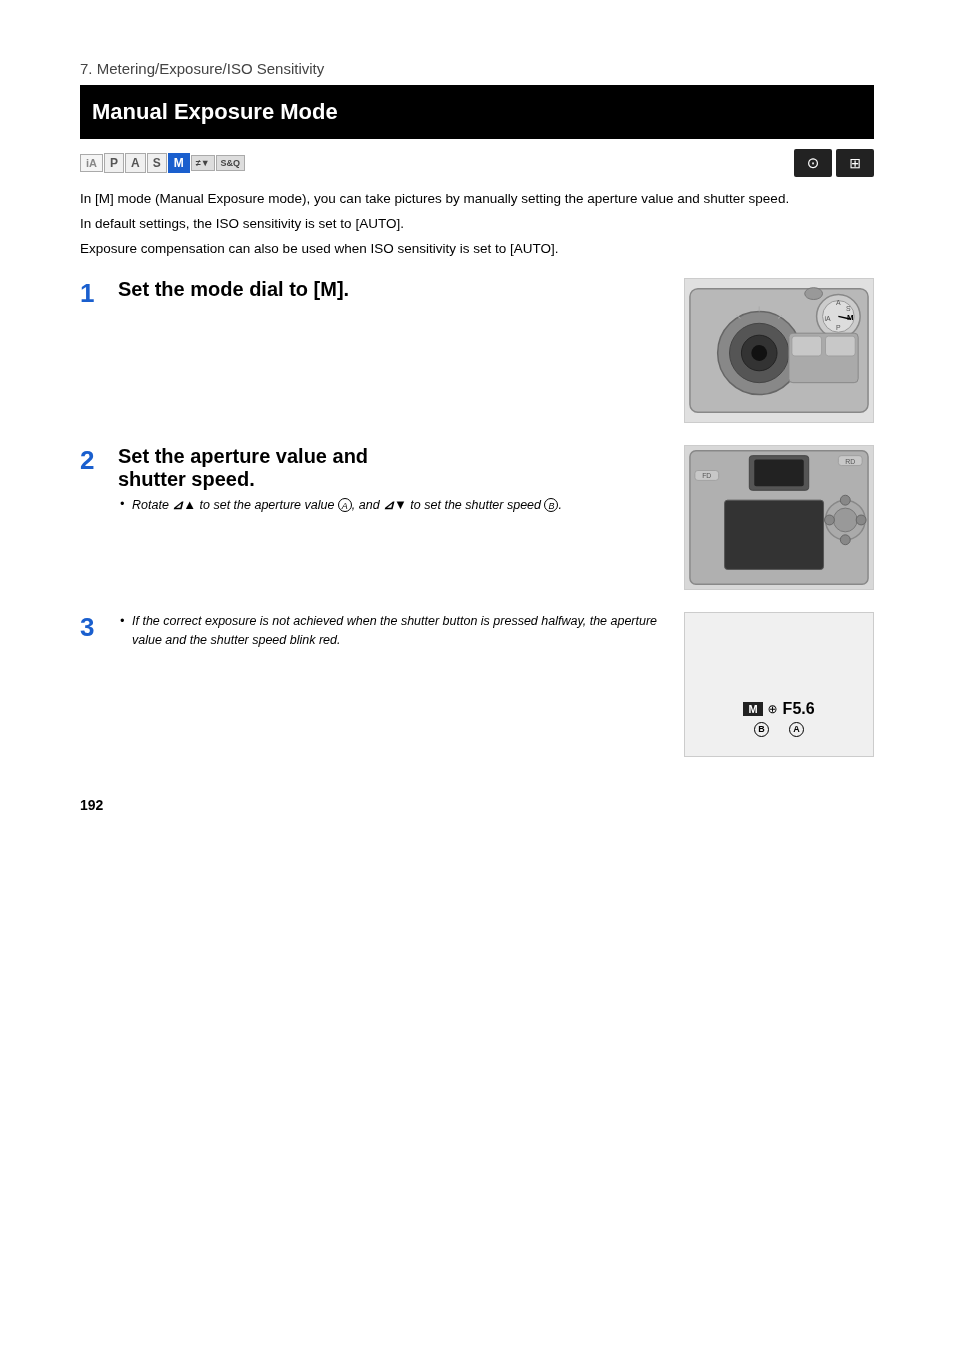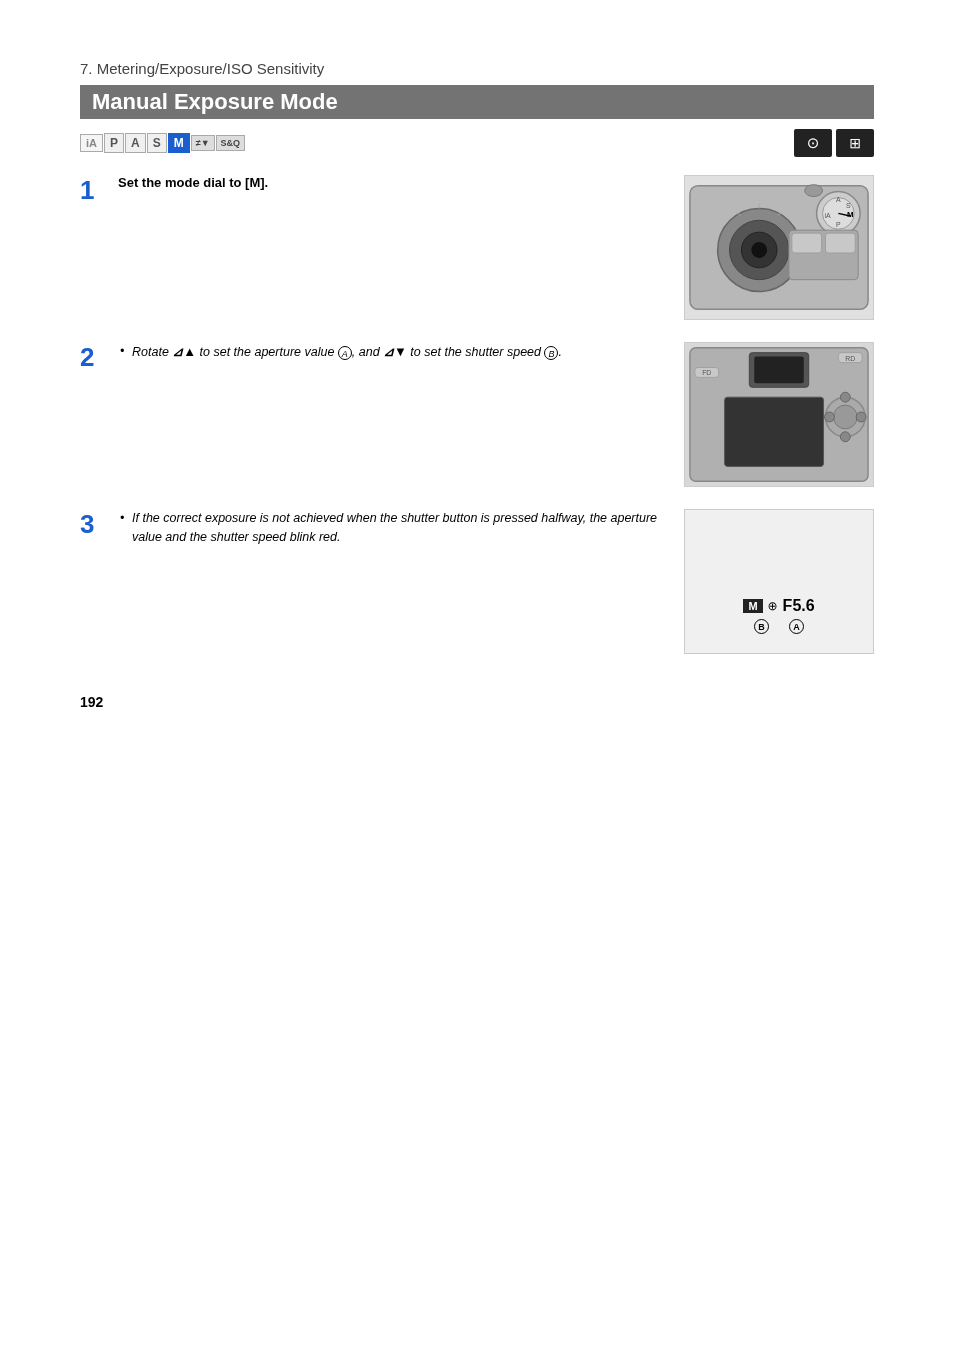--- a/index.html
+++ b/index.html
@@ -13,25 +13,25 @@
       padding: 60px 80px 60px 80px;
     }
 
     .breadcrumb {
       font-size: 15px;
       color: #444;
       margin-bottom: 8px;
     }
 
     .section-title-bar {
-      background: #737373;
+      background: #000000;
       color: #fff;
       font-size: 22px;
       font-weight: bold;
-      padding: 4px 12px;
+      padding: 14px 12px;
       margin-bottom: 10px;
     }
 
     .mode-icons-row {
       display: flex;
       align-items: center;
       justify-content: space-between;
       margin-bottom: 12px;
     }
 
@@ -109,21 +109,21 @@
       min-width: 26px;
       line-height: 1;
       margin-top: 2px;
     }
 
     .step-content {
       flex: 1;
     }
 
     .step-title {
-      font-size: 13px;
+      font-size: 20px;
       font-weight: bold;
       color: #000;
       margin-bottom: 4px;
     }
 
     .step-desc {
       font-size: 13px;
       line-height: 1.5;
       color: #000;
     }
@@ -182,20 +182,23 @@
     <div class="cam-icon-box">
       <span style="font-size:15px;">⊙</span>
     </div>
     <div class="cam-icon-box">
       <span style="font-size:14px;">⊞</span>
     </div>
   </div>
 </div>
 
 <div class="intro-text">
+  <p>In [M] mode (Manual Exposure mode), you can take pictures by manually setting the aperture value and shutter speed.</p>
+  <p>In default settings, the ISO sensitivity is set to [AUTO].</p>
+  <p>Exposure compensation can also be used when ISO sensitivity is set to [AUTO].</p>
 </div>
 
 <div class="steps-section">
 
   <div class="step-row">
     <div style="flex:1; display:flex; align-items:flex-start; gap:12px;">
       <span class="step-number">1</span>
       <div class="step-content">
         <div class="step-title">Set the mode dial to [M].</div>
       </div>
@@ -232,20 +235,21 @@
         <line x1="94" y1="40" x2="98" y2="37" stroke="#aaa" stroke-width="1"></line>
         <line x1="56" y1="40" x2="52" y2="37" stroke="#aaa" stroke-width="1"></line>
       </svg>
     </div>
   </div>
 
   <div class="step-row" style="margin-top: 10px;">
     <div style="flex:1; display:flex; align-items:flex-start; gap:12px;">
       <span class="step-number">2</span>
       <div class="step-content">
+        <div class="step-title">Set the aperture value and<br>shutter speed.</div>
         <div class="step-desc">
           <div class="sub-bullet">
             Rotate <span style="font-size:13px; font-weight:bold;">⊿▲</span> to set the aperture value <span style="display:inline-block; border:1px solid #000; border-radius:50%; width:14px; height:14px; font-size:9px; text-align:center; line-height:14px; vertical-align:middle;">A</span>, and <span style="font-size:13px; font-weight:bold;">⊿▼</span> to set the shutter speed <span style="display:inline-block; border:1px solid #000; border-radius:50%; width:14px; height:14px; font-size:9px; text-align:center; line-height:14px; vertical-align:middle;">B</span>.
           </div>
         </div>
       </div>
     </div>
     <div class="camera-diagram" style="width:190px; height:145px; background:#d8d8d8; flex-shrink:0;">
       <svg viewBox="0 0 190 145" width="190" height="145" xmlns="http://www.w3.org/2000/svg">
 

